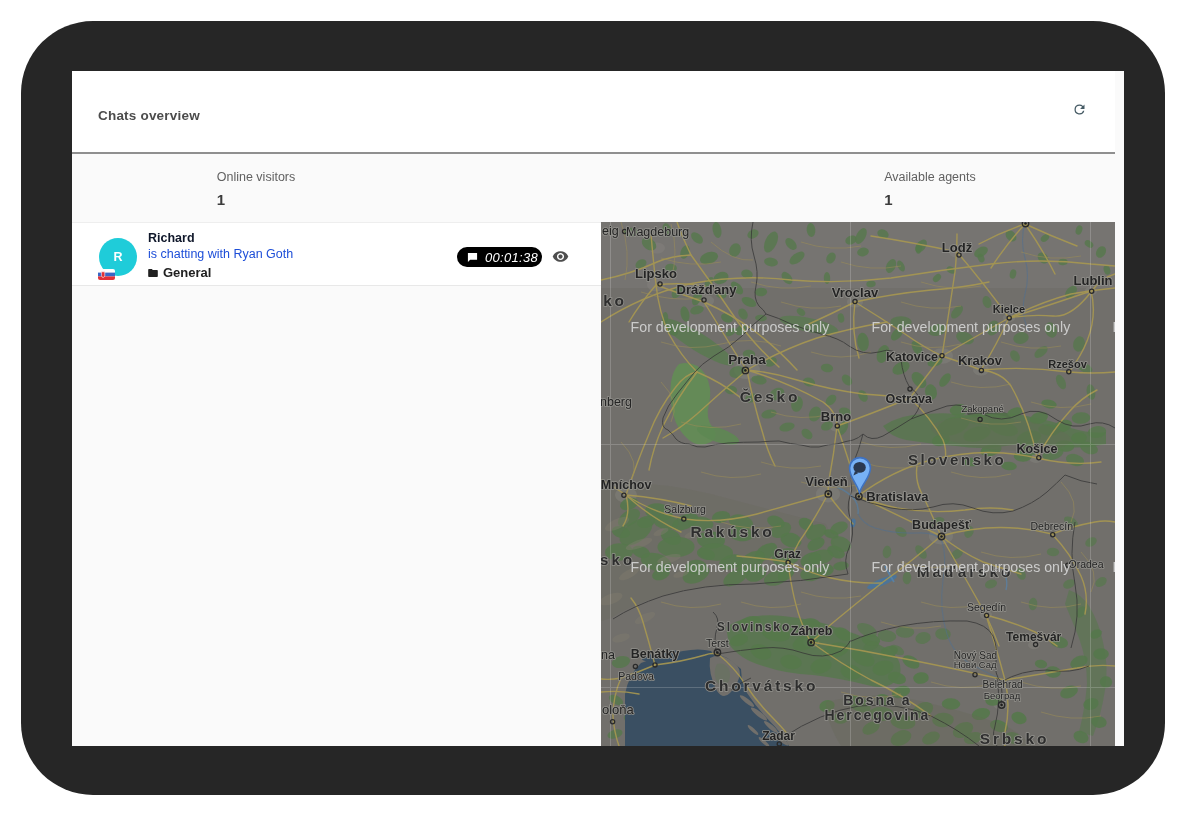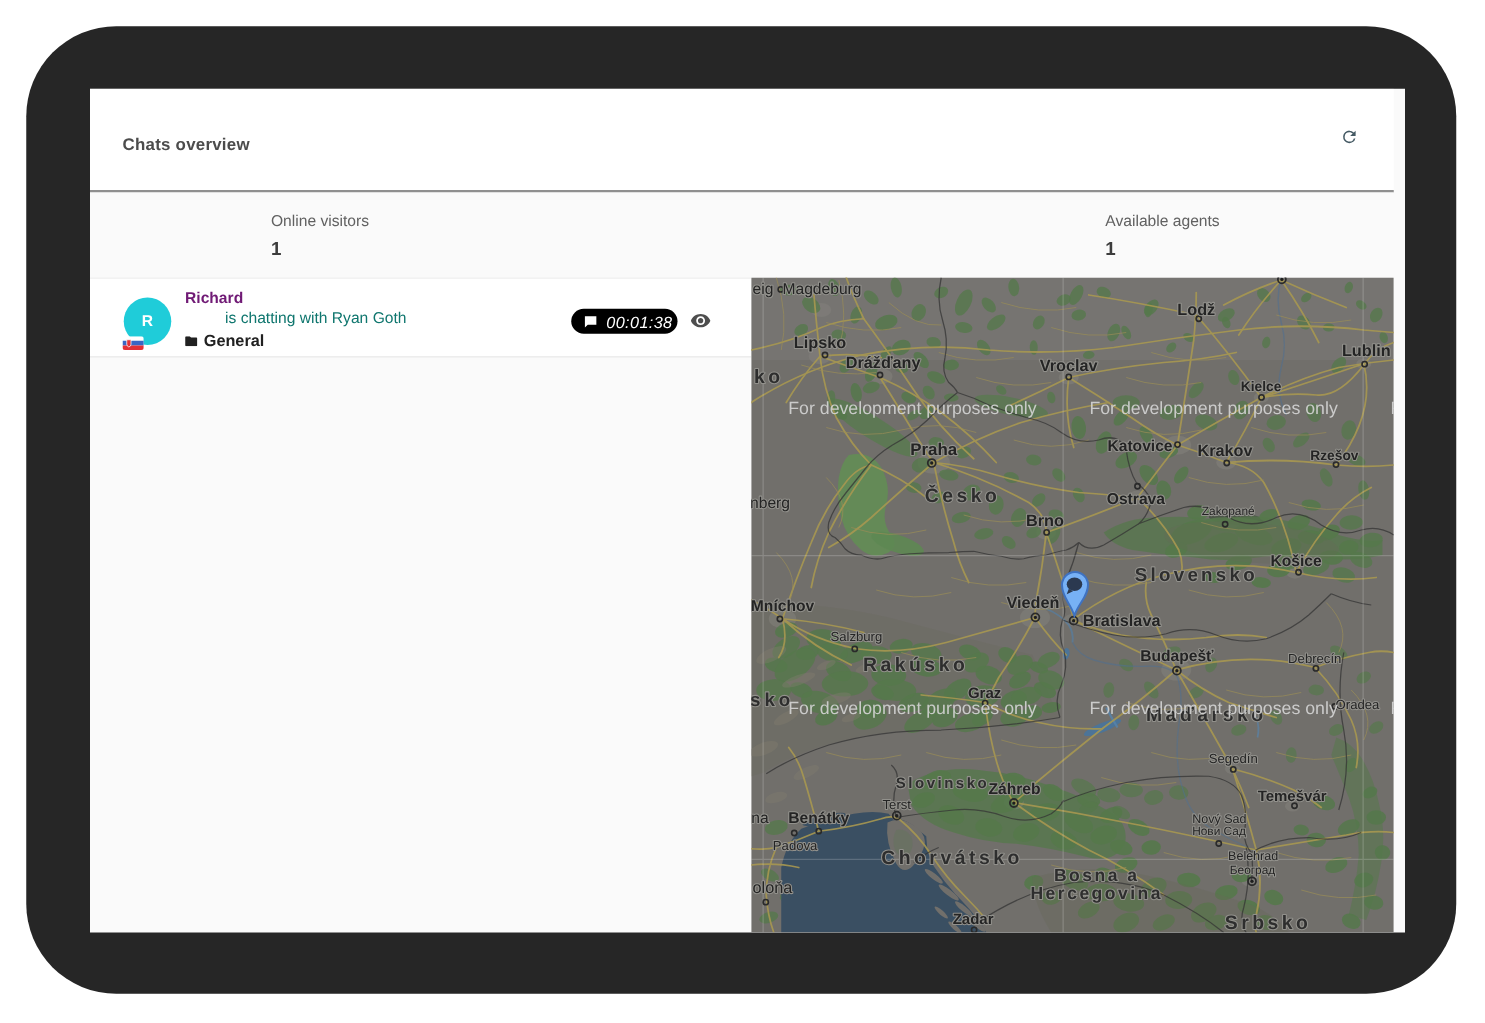--- a/index.html
+++ b/index.html
@@ -11,22 +11,22 @@
   .refresh { position:absolute; left:1000px; top:31px; width:15px; height:15px; }
   .stats { position:absolute; left:0; top:83px; width:1043px; height:68px; background:#fafafa; }
   .statcol { position:absolute; text-align:left; transform:translateX(-50%); }
   .statlabel { font-size:12.5px; color:#616161; }
   .statval { font-size:15px; font-weight:bold; color:#3c3c3c; margin-top:7px; }
   .statval .sl { color:#9e9e9e; font-weight:normal; font-size:11.5px; margin:0 11px; position:relative; top:-1px; }
   .chatrow { position:absolute; left:0; top:151px; width:529px; height:64px; background:#ffffff; border-top:1px solid #eeeeee; border-bottom:1px solid #e8e8e8; }
   .avatar { position:absolute; left:27px; top:15px; width:38px; height:38px; border-radius:50%; background:#1fccd9; }
   .avatar span { position:absolute; left:0; top:0; width:38px; height:38px; text-align:center; line-height:38px; color:#ffffff; font-size:12.5px; font-weight:bold; }
   .flag { position:absolute; left:26px; top:46px; width:17px; height:11px; border-radius:2px; overflow:hidden; }
-  .cname { position:absolute; left:76px; top:8px; font-size:12.5px; font-weight:bold; color:#701a75; }
-  .cdesc { position:absolute; left:76px; top:24px; font-size:12.5px; color:#0f766e;margin-left:32px; }
+  .cname { position:absolute; left:76px; top:8px; font-size:12.5px; font-weight:bold; color:#0f172a; }
+  .cdesc { position:absolute; left:76px; top:24px; font-size:12.5px; color:#1d4ed8; }
   .cgroup { position:absolute; left:76px; top:42px; font-size:13px; font-weight:bold; color:#212121; }
   .pill { position:absolute; left:385px; top:24px; width:85px; height:20px; background:#000000; border-radius:10px; color:#ffffff; font-size:13px;font-style:italic; }
   .pill .t { position:absolute; left:28px; top:3px; letter-spacing:0.3px; }
   .eye { position:absolute; left:480px; top:25px; width:17px; height:17px; }
   .mapwrap { position:absolute; left:529px; top:151px; width:514px; height:524px; }
 </style>
 </head>
 <body>
 <div class="frame"></div>
 <div class="screen">

